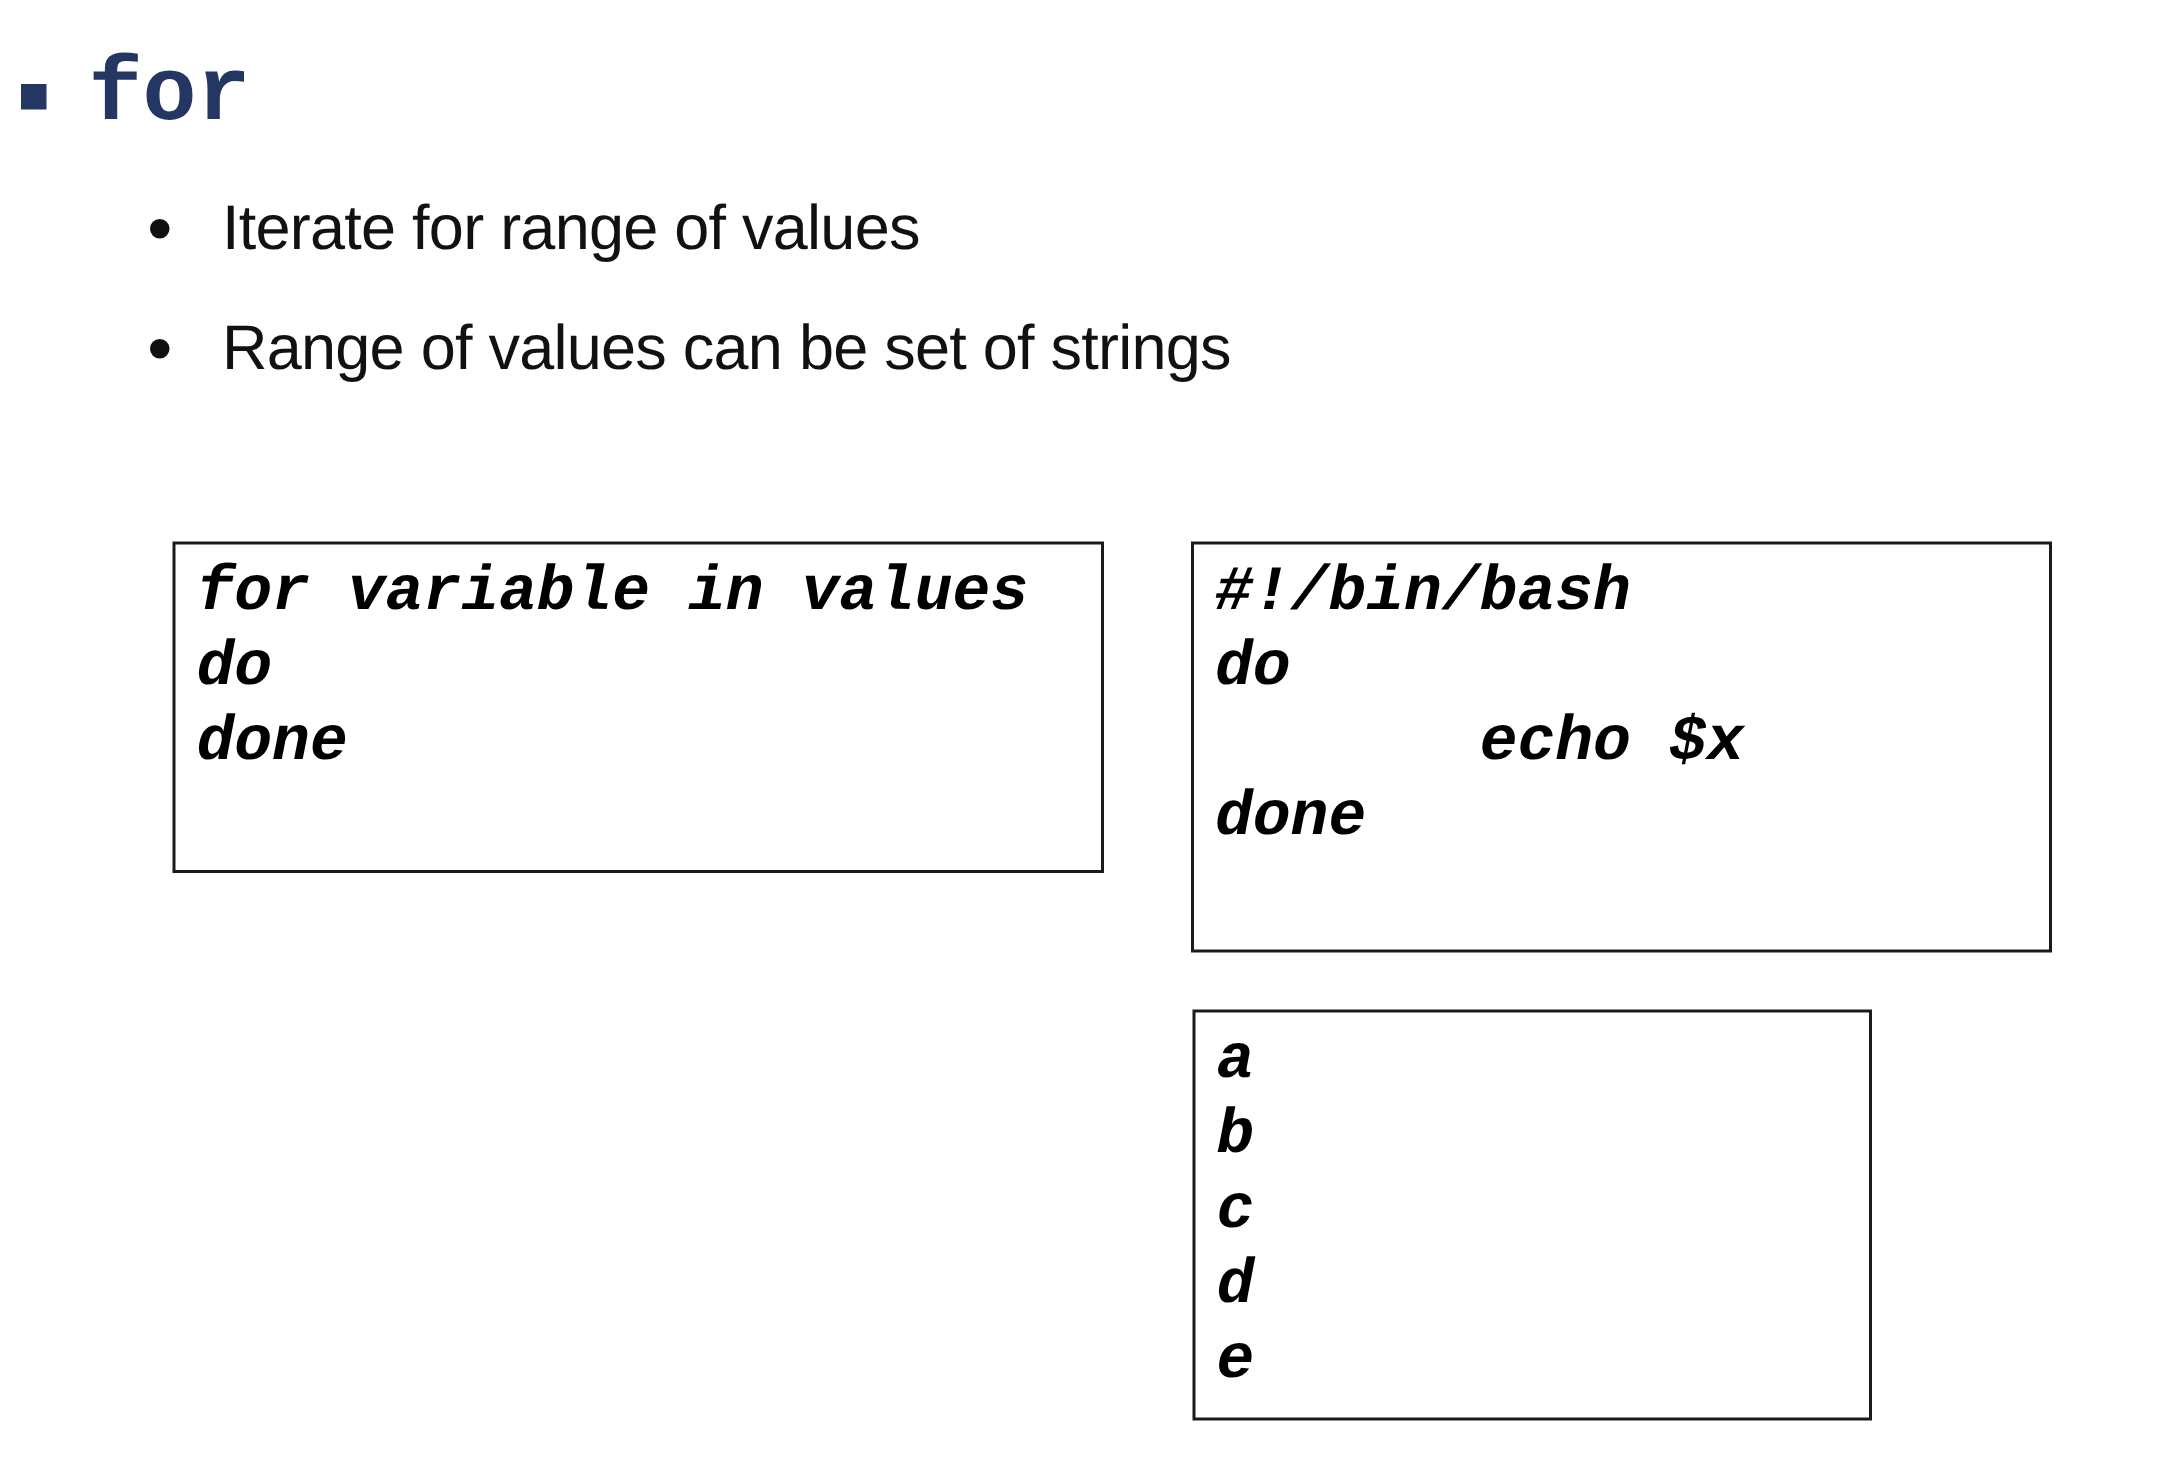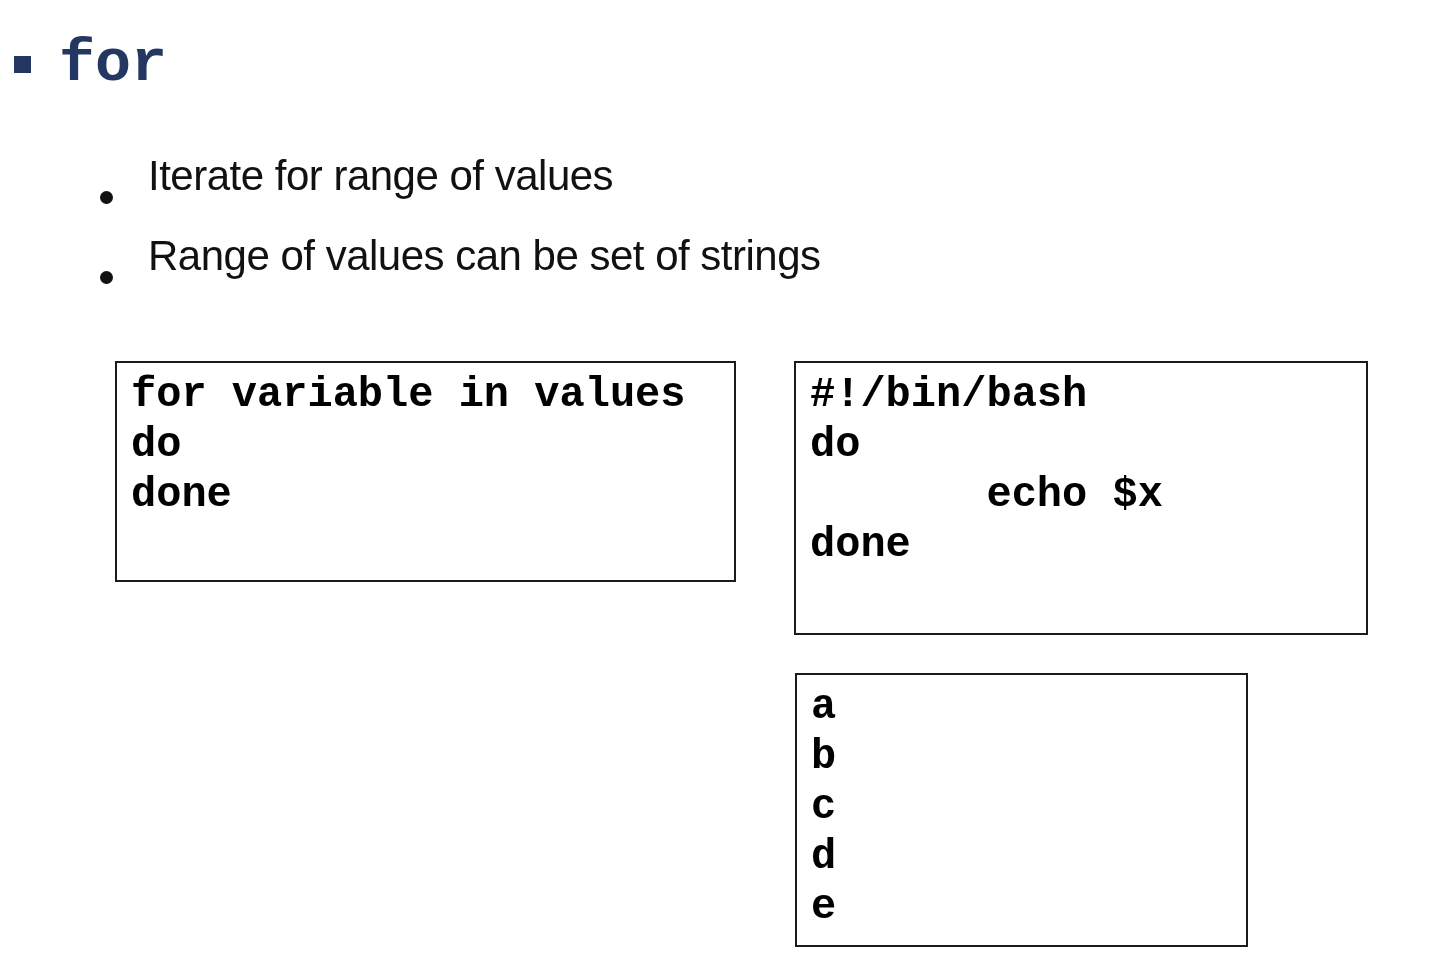--- a/index.html
+++ b/index.html
@@ -40,21 +40,21 @@
 
   
   .bullets {
     position: absolute;
     left: 100px;
     top: 124px;
     list-style: none;
   }
   .bullet-item {
     display: flex;
-    align-items: flex-end;
+    align-items: flex-start;
     height: 80px;
   }
   .bullet-dot {
     width: 13px;
     height: 13px;
     border-radius: 50%;
     background: #111111;
     margin-top: 22px;
     flex: 0 0 auto;
   }
@@ -74,20 +74,21 @@
     border: 2px solid #1b1b1b;
     padding: 7px 14px;
   }
   .code-line {
     font-family: "Liberation Mono", "DejaVu Sans Mono", monospace;
     font-weight: bold;
     font-size: 42px;
     line-height: 50px;
     color: #000000;
     white-space: pre;
+    font-style: italic;
   }
   .box-syntax { left: 115px; top: 361px; width: 621px; height: 221px; }
   .box-script { left: 794px; top: 361px; width: 574px; height: 274px; }
   .box-output { left: 795px; top: 673px; width: 453px; height: 274px; }
 </style>
 </head>
 <body>
 
 <div class="slide">
 

